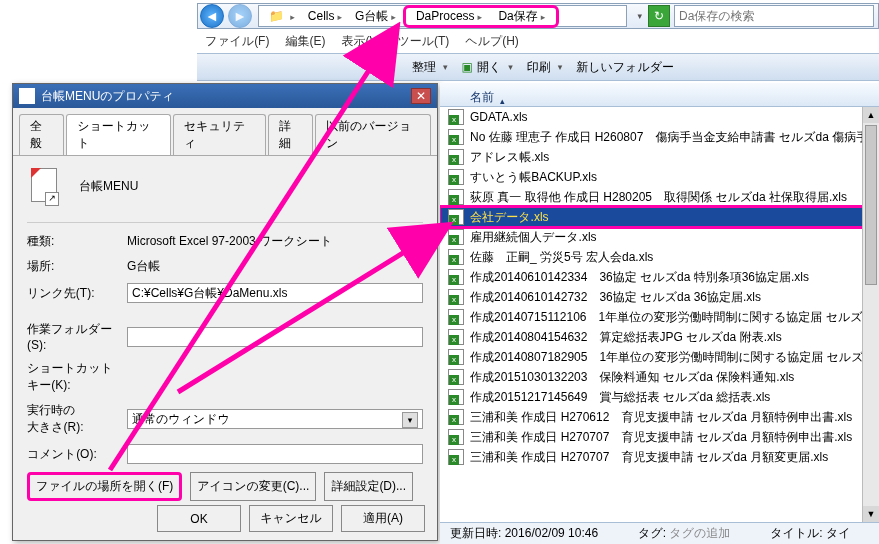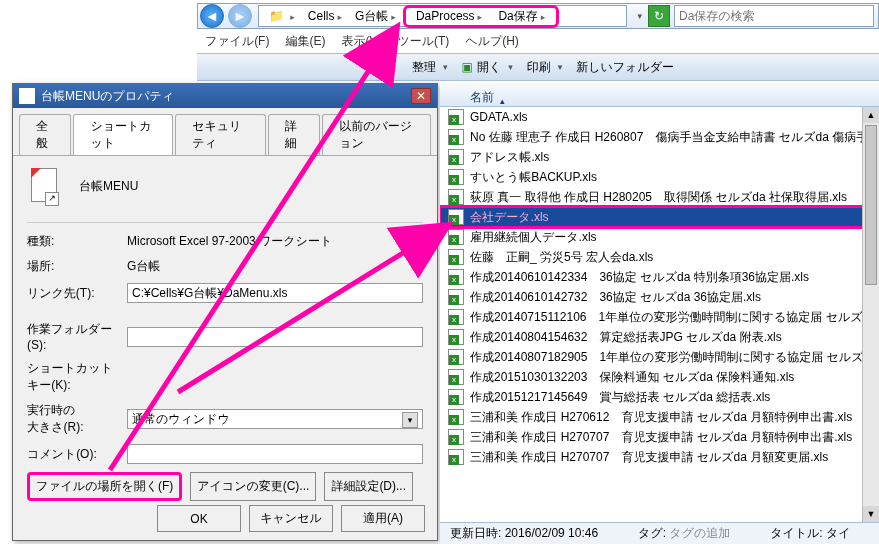--- a/index.html
+++ b/index.html
@@ -20,21 +20,21 @@
 .toolbar { position: absolute; left: 197px; top: 53px; right: 0; height: 28px; background: linear-gradient(#eef3fa,#cfdef0); border-top: 1px solid #a8bdd6; border-bottom: 1px solid #a8bdd6; display: flex; align-items: center; gap: 14px; padding-left: 10px; justify-content: center; }
 .toolbar .item { cursor: pointer; display: flex; align-items: center; gap: 4px; }
 .dd::after { content: "▾"; font-size: 9px; margin-left: 3px; color: #555; }
 
 .dialog { position: absolute; left: 12px; top: 83px; width: 426px; height: 458px; background: #f0f0f0; border: 1px solid #666; box-shadow: 2px 2px 6px rgba(0,0,0,.3); }
 .titlebar { height: 24px; background: linear-gradient(#3a6fb7,#2a5899); color: #fff; display: flex; align-items: center; padding: 0 6px; }
 .titlebar .icon { width: 16px; height: 16px; background: #fff; margin-right: 6px; display: flex; align-items: center; justify-content: center; font-size: 10px; }
 .xbtn { margin-left: auto; width: 20px; height: 16px; background: #c94f4f; border: 1px solid #8b2f2f; color: #fff; text-align: center; line-height: 14px; cursor: pointer; }
 
 .tabs { display: flex; border-bottom: 1px solid #aaa; padding: 6px 6px 0 6px; gap: 2px; }
-.tab { padding: 3px 16px; border: 1px solid #aaa; border-bottom: none; background: #f0f0f0; cursor: pointer; border-radius: 3px 3px 0 0; }
+.tab { padding: 3px 10px; border: 1px solid #aaa; border-bottom: none; background: #f0f0f0; cursor: pointer; border-radius: 3px 3px 0 0; }
 .tab.active { background: #fff; position: relative; z-index: 2; }
 
 .dlg-body { padding: 10px 14px; }
 .iconrow { display: flex; align-items: center; gap: 20px; margin-bottom: 16px; }
 .bigicon { width: 32px; height: 40px; position: relative; }
 .bigicon .sheet { width: 26px; height: 34px; background: #fff; border: 1px solid #888; position: absolute; top: 2px; left: 4px; }
 .bigicon .fold { width: 0; height: 0; border-left: 10px solid #d33; border-bottom: 10px solid transparent; position: absolute; top: 2px; left: 4px; }
 .bigicon .overlay { width: 14px; height: 14px; background: #fff; border: 1px solid #888; position: absolute; bottom: 0; right: 0; font-size: 9px; text-align: center; }
 
 .formrow { display: flex; align-items: center; margin-bottom: 8px; }
@@ -47,21 +47,21 @@
 .btnrow { display: flex; gap: 8px; margin-top: 8px; }
 .btnrow button, .footer button { font-size: 12px; padding: 3px 6px; background: #f0f0f0; border: 1px solid #888; cursor: pointer; }
 .highlight-btn { border: 3px solid #ff00aa !important; border-radius: 4px; }
 .footer { position: absolute; bottom: 8px; right: 12px; display: flex; gap: 8px; }
 .footer button { width: 84px; padding: 4px 0; }
 
 .filepane { position: absolute; left: 440px; top: 83px; right: 0; bottom: 22px; background: #fff; overflow: hidden; }
 .colhead { height: 24px; background: linear-gradient(#f7fbff,#dce8f6); border-bottom: 1px solid #a8bdd6; display: flex; align-items: flex-end; padding-left: 30px; color: #1a3a6e; }
 .filelist { overflow: auto; height: calc(100% - 24px); }
 .filerow { height: 20px; display: flex; align-items: center; padding-left: 8px; cursor: pointer; white-space: nowrap; overflow: hidden; }
-.filerow.selected { background: #1a4a9c; color: #f9a8d4; }
+.filerow.selected { background: #1a4a9c; color: #fde047; }
 .filerow.highlight { outline: 3px solid #ff00aa; outline-offset: -1px; }
 .xlsicon { width: 16px; height: 16px; margin-right: 6px; position: relative; flex-shrink: 0; }
 .xlsicon::before { content: ""; position: absolute; inset: 0; background: #fff; border: 1px solid #888; }
 .xlsicon::after { content: "x"; position: absolute; left: 1px; bottom: 0; width: 10px; height: 10px; background: #2a8a2a; color: #fff; font-size: 8px; line-height: 10px; text-align: center; }
 
 .vscroll { position: absolute; right: 0; top: 107px; bottom: 22px; width: 17px; background: #e8e8e8; border-left: 1px solid #bbb; }
 .vscroll .thumb { position: absolute; left: 2px; right: 2px; top: 18px; height: 160px; background: #c8c8c8; border: 1px solid #999; }
 .vscroll .arr { position: absolute; left: 0; right: 0; height: 16px; background: #d8d8d8; text-align: center; font-size: 9px; line-height: 16px; }
 .vscroll .arr.up { top: 0; } .vscroll .arr.dn { bottom: 0; }
 

